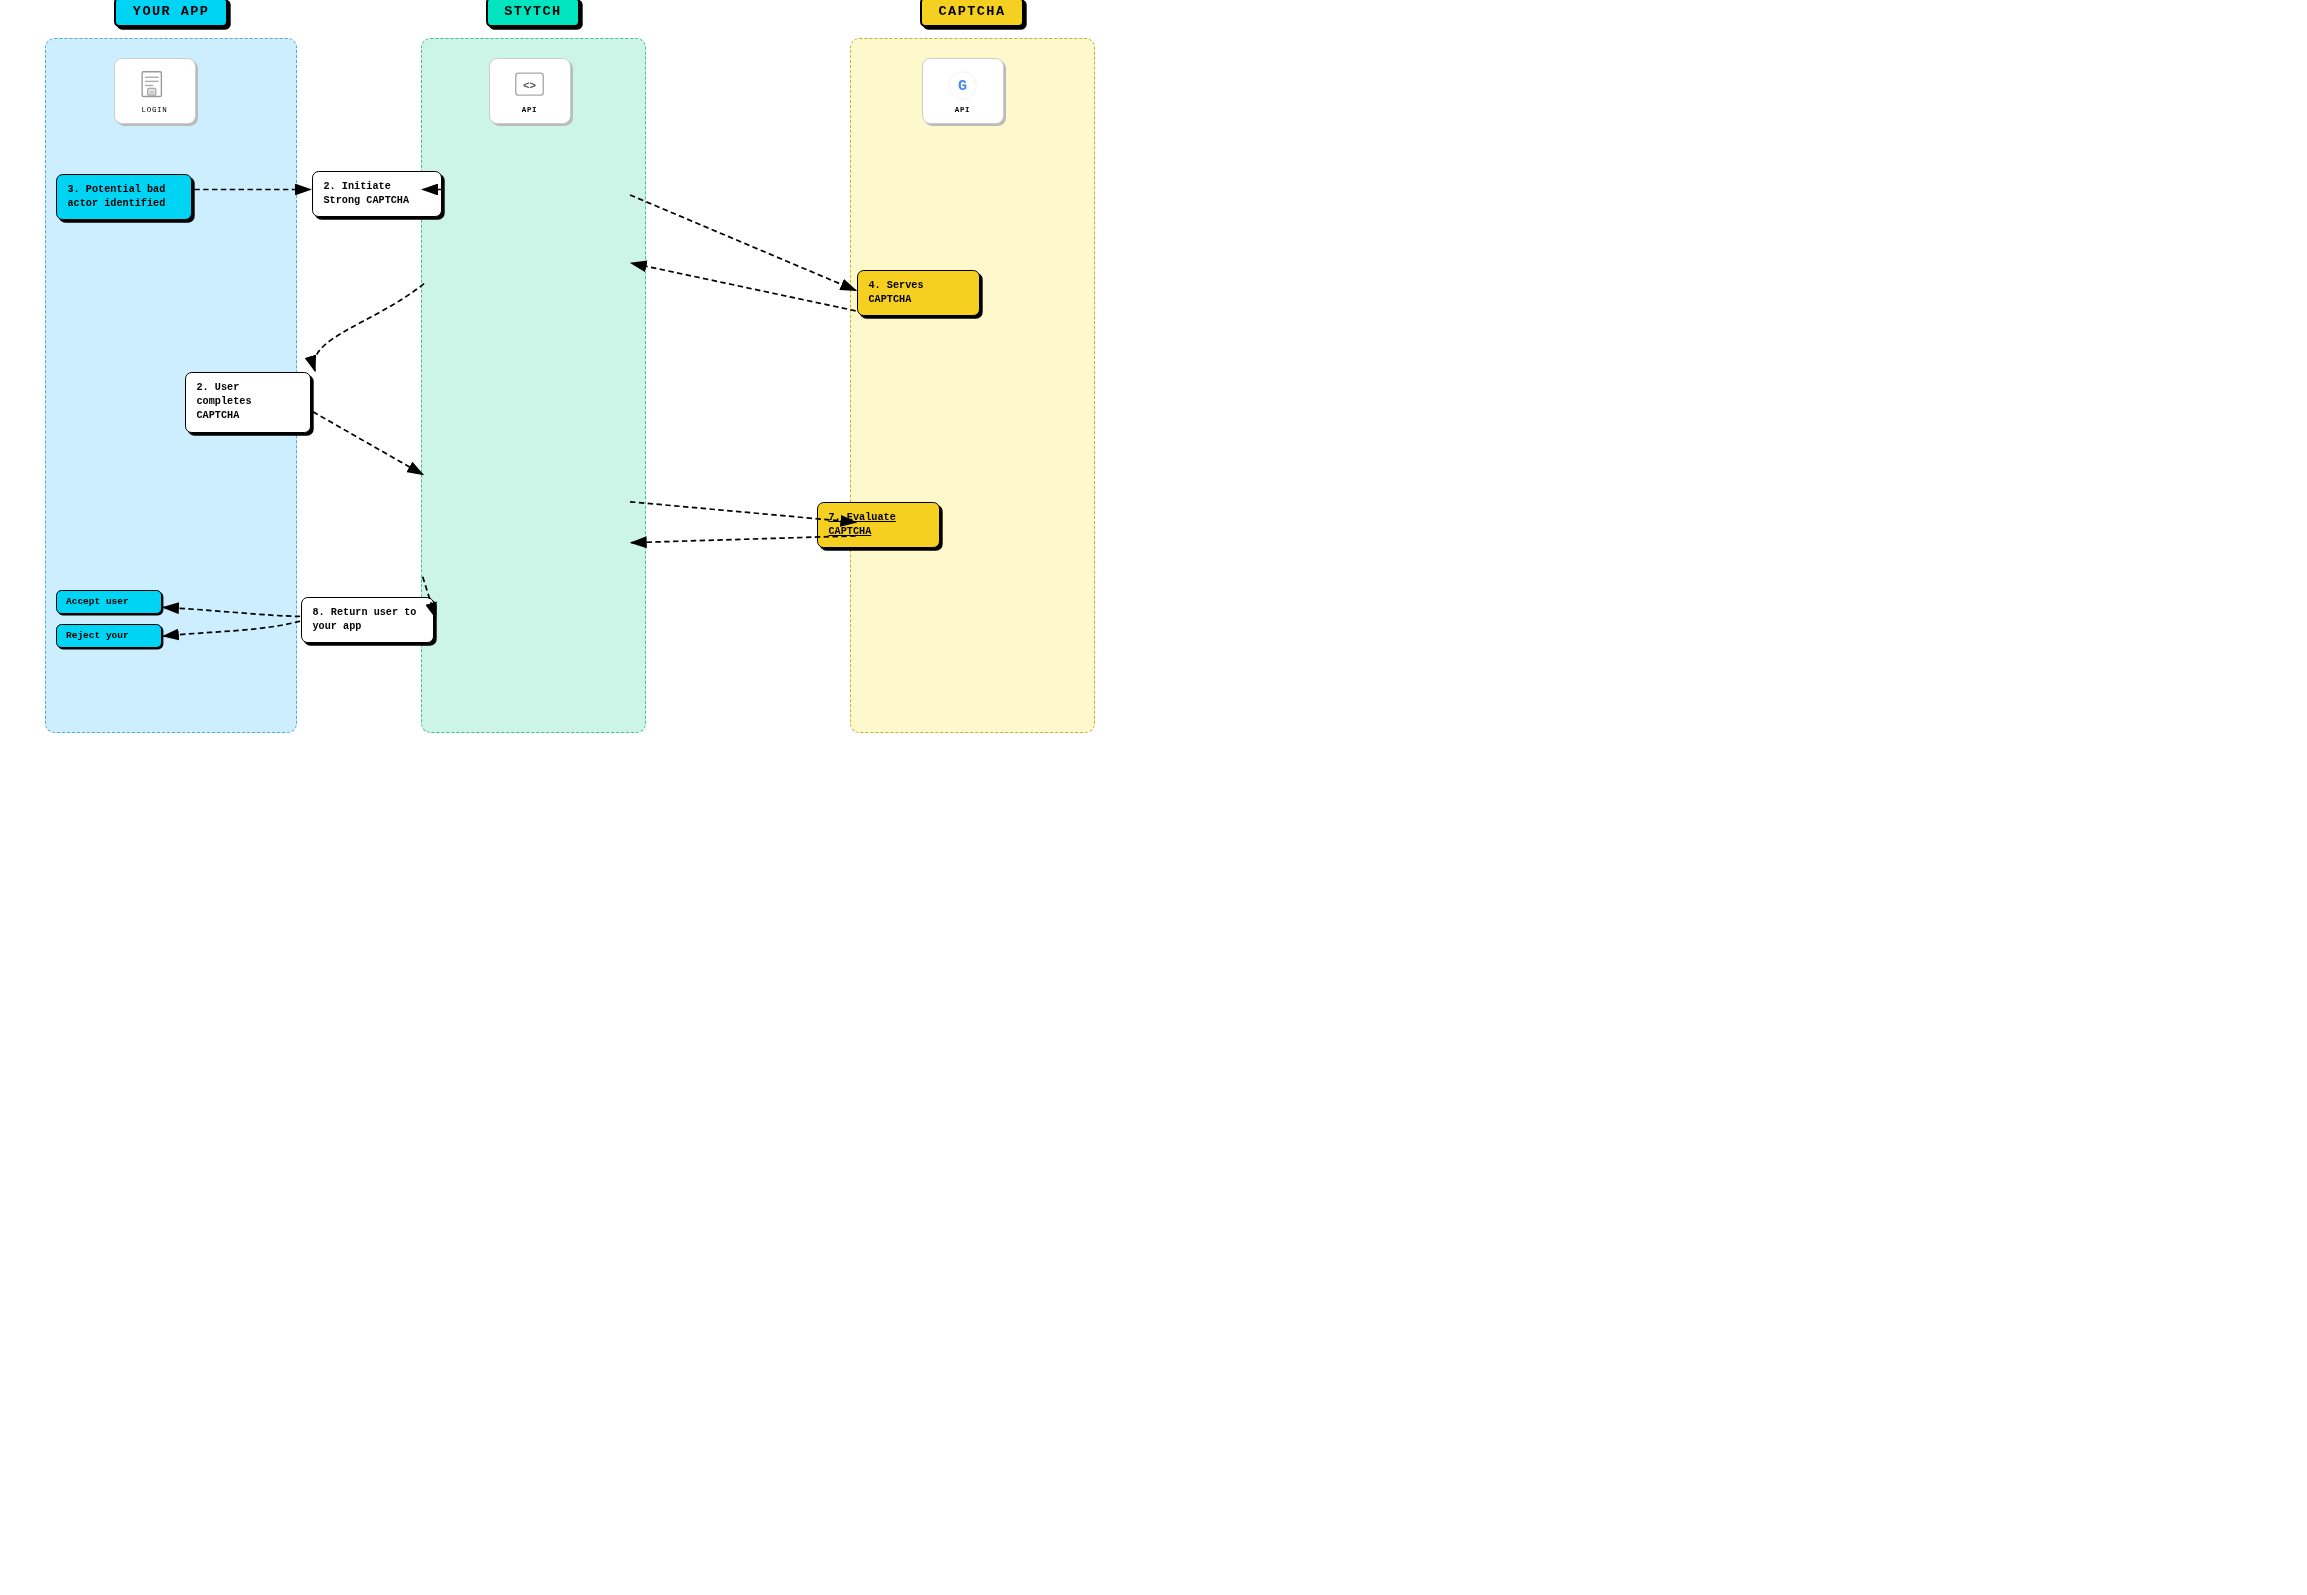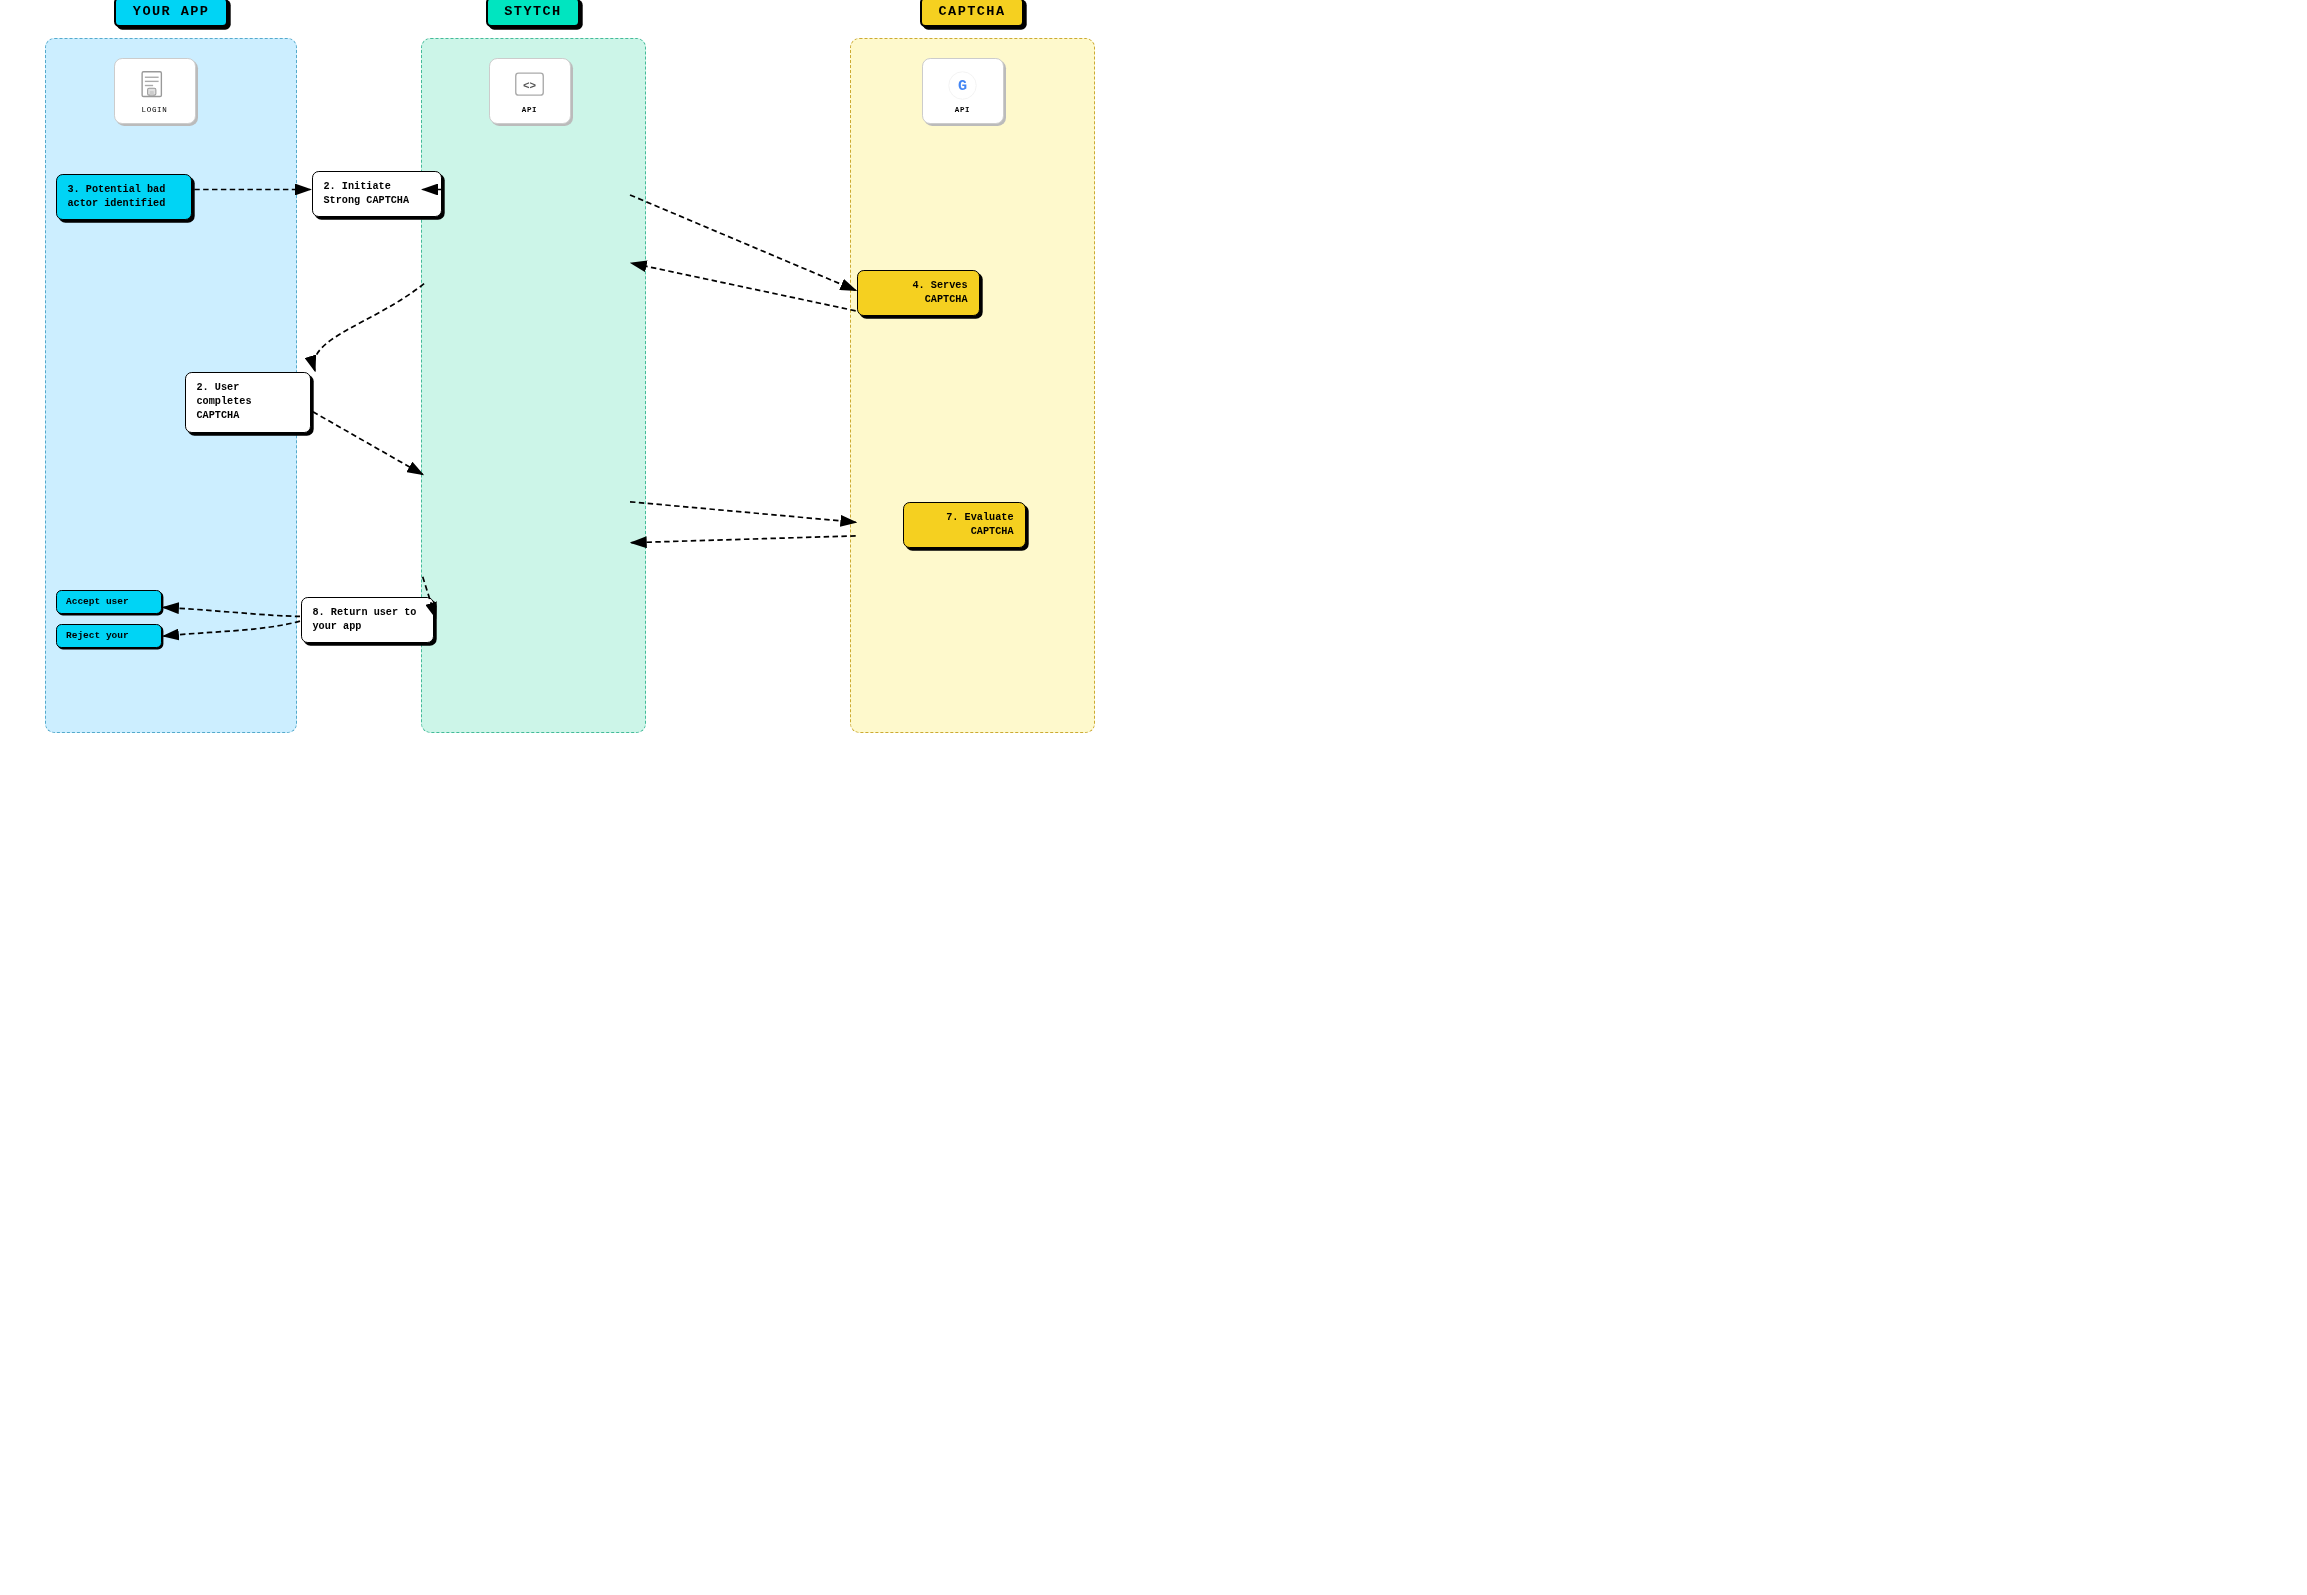--- a/index.html
+++ b/index.html
@@ -98,21 +98,21 @@
     }
     .node-yellow {
       background: #f5d020;
       border: 1.7px solid #000;
       border-radius: 6.8px;
       padding: 8.2px 11px;
       font-weight: 800;
       font-size: 10.2px;
       box-shadow: 2.7px 2.7px 0 #000;
       line-height: 1.4;
-      text-align: right;
+      text-align: left;
     }
     .node-small-cyan {
       background: #00d4f5;
       border: 1.4px solid #000;
       border-radius: 5.5px;
       padding: 5.5px 9.5px;
       font-weight: 700;
       font-size: 9.5px;
       box-shadow: 1.4px 1.4px 0 #000;
     }
@@ -180,21 +180,21 @@
   <div class="el node-cyan" style="left:24px; top:136px; width:136px;">3. Potential bad actor identified</div>
 
   <div class="el node-white-strong" style="left:280px; top:133px; width:130px;">2. Initiate Strong CAPTCHA</div>
 
 
   <div class="el node-yellow" style="left:825px; top:232px; width:123px;">4. Serves CAPTCHA</div>
 
   <div class="el node-white-strong" style="left:153px; top:334px; width:126px;">2. User completes CAPTCHA</div>
 
 
-  <div class="el node-yellow" style="left:871px; top:464px; width:123px;">7. Evaluate CAPTCHA</div>
+  <div class="el node-yellow" style="left:785px; top:464px; width:123px;text-decoration:underline;">7. Evaluate CAPTCHA</div>
 
   <div class="el node-white-strong" style="left:269px; top:559px; width:133px;">8. Return user to your app</div>
 
   <div class="el node-small-cyan" style="left:24px; top:552px; width:106px;">Accept user</div>
 
   <div class="el node-small-cyan" style="left:24px; top:586px; width:106px;">Reject your</div>
 
   <svg class="arrows" viewBox="0 0 1600 1060" xmlns="http://www.w3.org/2000/svg">
     <defs>
       <marker id="arrow" markerWidth="10" markerHeight="7" refX="9" refY="3.5" orient="auto">

